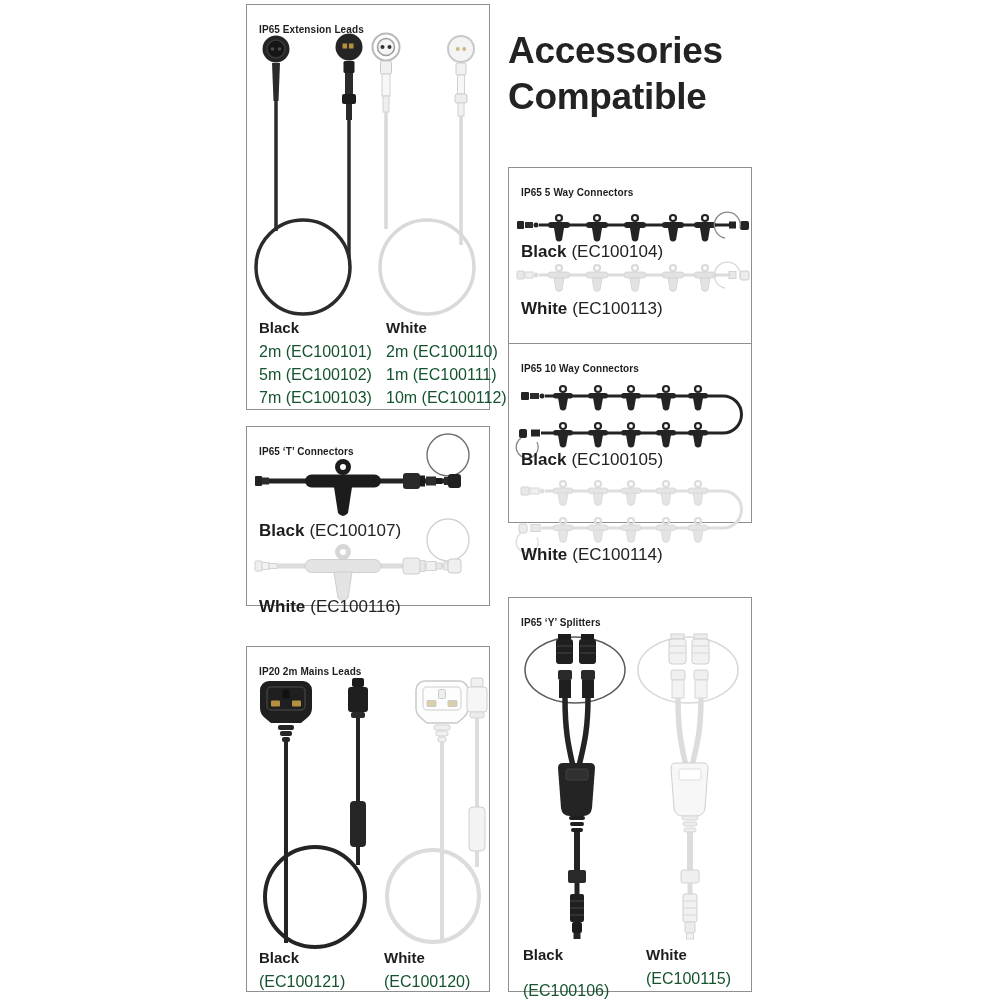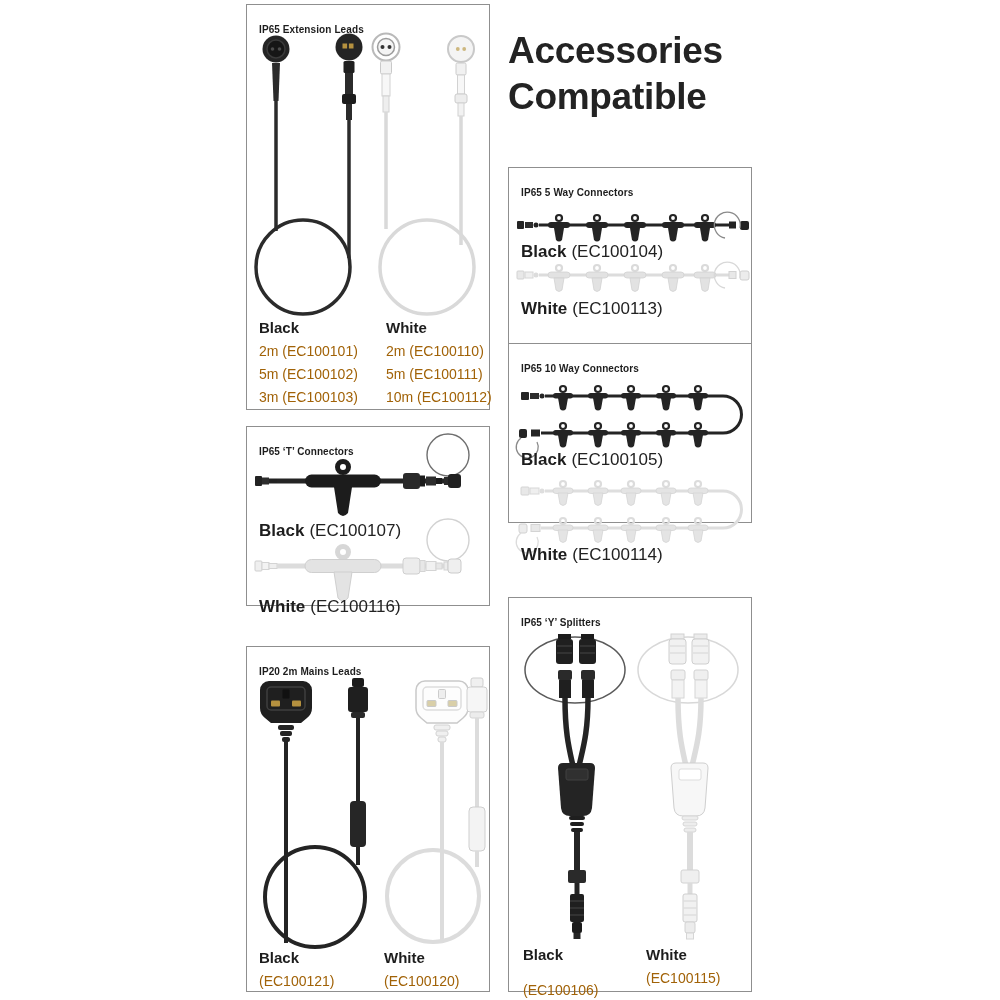--- a/index.html
+++ b/index.html
@@ -2,21 +2,21 @@
 <html><head>
 <meta charset="utf-8">
 <style>
   html,body{margin:0;padding:0;background:#fff;}
   #stage{position:relative;width:1000px;height:1000px;background:#ffffff;overflow:hidden;
          font-family:"Liberation Sans","DejaVu Sans",sans-serif;color:#1d1d1d;}
   .panel{position:absolute;border:1.5px solid #8f8f8f;background:#fff;box-sizing:border-box;}
   .panel svg.illu{position:absolute;left:0;top:0;}
   .ptitle{position:absolute;left:12px;top:9px;font-size:10px;font-weight:700;color:#1d1d1d;letter-spacing:.1px;white-space:nowrap;}
   .lbl{position:absolute;font-size:15px;font-weight:700;color:#1d1d1d;white-space:nowrap;}
-  .item{position:absolute;font-size:14px;font-weight:400;color:#a16207;white-space:nowrap;text-align:right;}
+  .item{position:absolute;font-size:16px;font-weight:400;color:#14532d;white-space:nowrap;text-align:right;}
   .pair{position:absolute;font-size:17px;color:#1d1d1d;white-space:nowrap;}
   .pair .b{font-weight:700;margin-right:5px;}
   .pair .c{font-weight:400;color:#222;}
   #page-title{position:absolute;left:508px;top:28px;font-size:37px;font-weight:700;
               line-height:46px;color:#232323;letter-spacing:-0.3px;}
 </style>
 </head>
 <body>
 
 <div id="stage">
@@ -64,24 +64,24 @@
         <rect x="208" y="89" width="12" height="9" rx="2" fill="#ededed" stroke="#cccccc"></rect>
         <rect x="211" y="98" width="6" height="13" fill="#f2f2f2" stroke="#d2d2d2"></rect>
         <line x1="214" y1="111" x2="214" y2="240" stroke="#d9d9d9" stroke-width="3.5"></line>
         <circle cx="180" cy="262" r="47" fill="none" stroke="#d9d9d9" stroke-width="3.5"></circle>
       </g>
     </svg>
     <h3 class="ptitle">IP65 Extension Leads</h3>
     <div class="lbl" style="left:12px;top:314px">Black</div>
     <div class="item" style="left:12px;top:338px">2m (EC100101)</div>
     <div class="item" style="left:12px;top:361px">5m (EC100102)</div>
-    <div class="item" style="left:12px;top:384px">3m (EC100103)</div>
+    <div class="item" style="left:12px;top:384px">7m (EC100103)</div>
     <div class="lbl" style="left:139px;top:314px">White</div>
     <div class="item" style="left:139px;top:338px">2m (EC100110)</div>
-    <div class="item" style="left:139px;top:361px">5m (EC100111)</div>
+    <div class="item" style="left:139px;top:361px">1m (EC100111)</div>
     <div class="item" style="left:139px;top:384px">10m (EC100112)</div>
   </section>
 
   <section class="panel" style="left:246px;top:426px;width:244px;height:180px">
     <svg class="illu" width="241" height="198" viewBox="0 0 241 198">
 
       <g>
         <circle cx="201" cy="28" r="21" fill="none" stroke="#6f6f6f" stroke-width="1.4"></circle>
         <rect x="8" y="49" width="7" height="10" rx="1" fill="#222"></rect>
         <rect x="15" y="50.5" width="7" height="7" fill="#2d2d2d"></rect>

